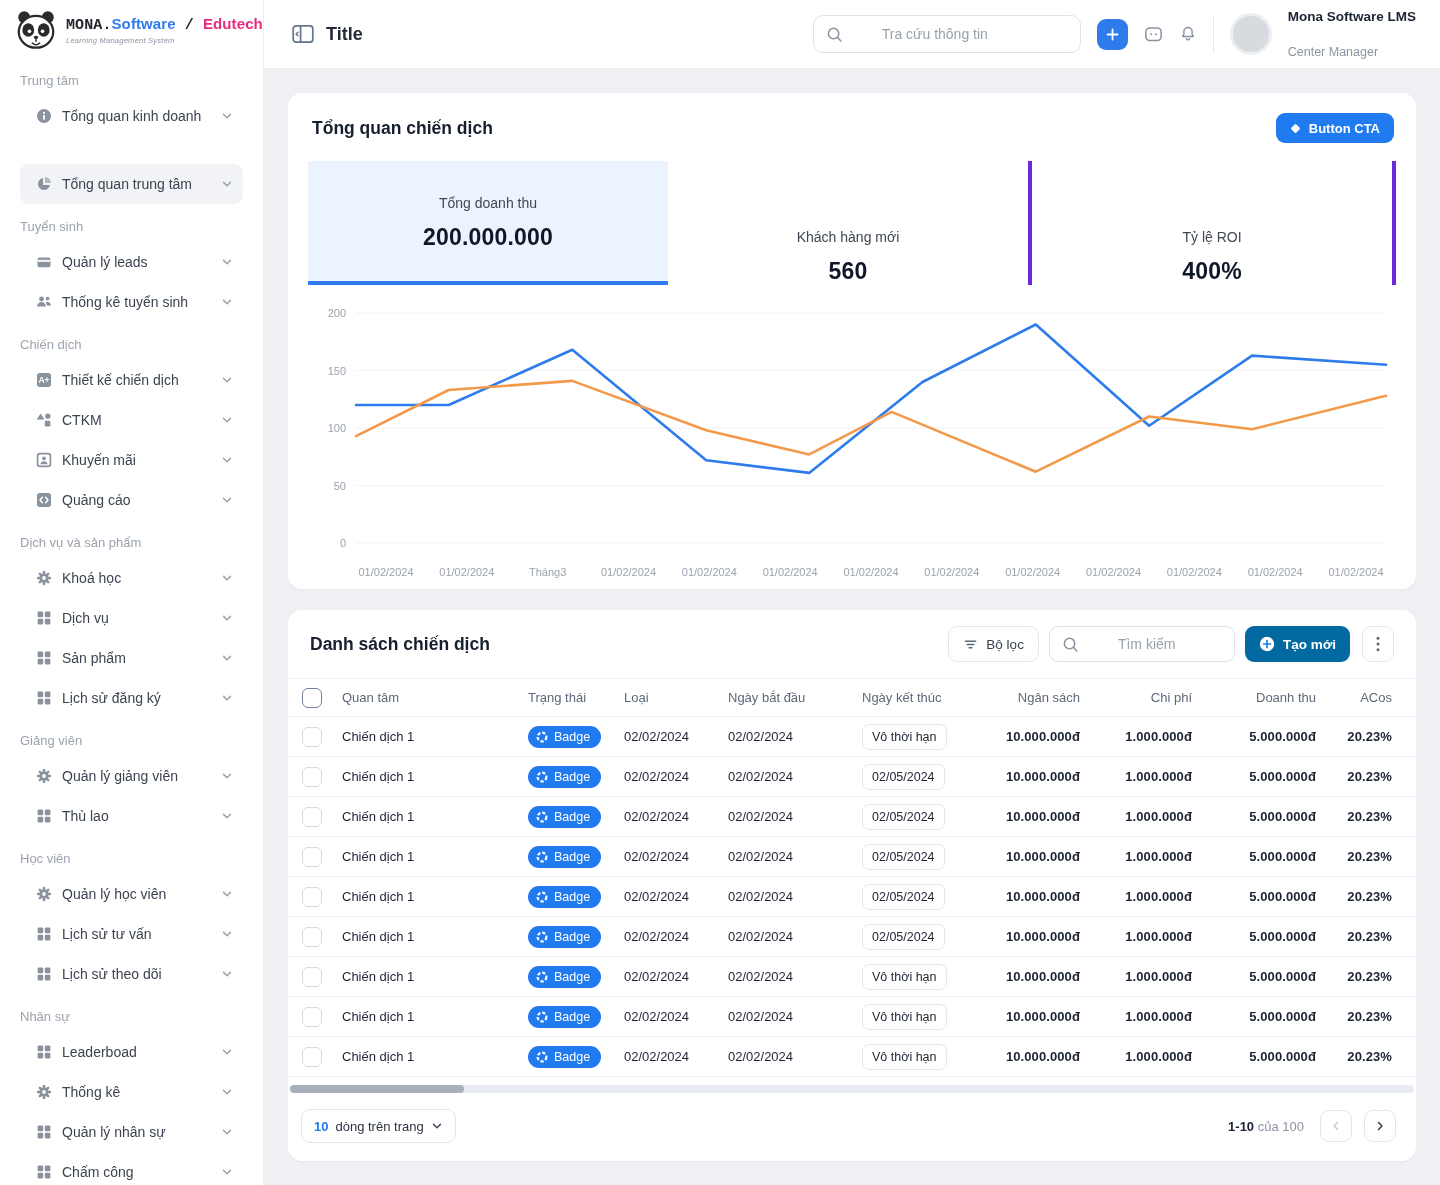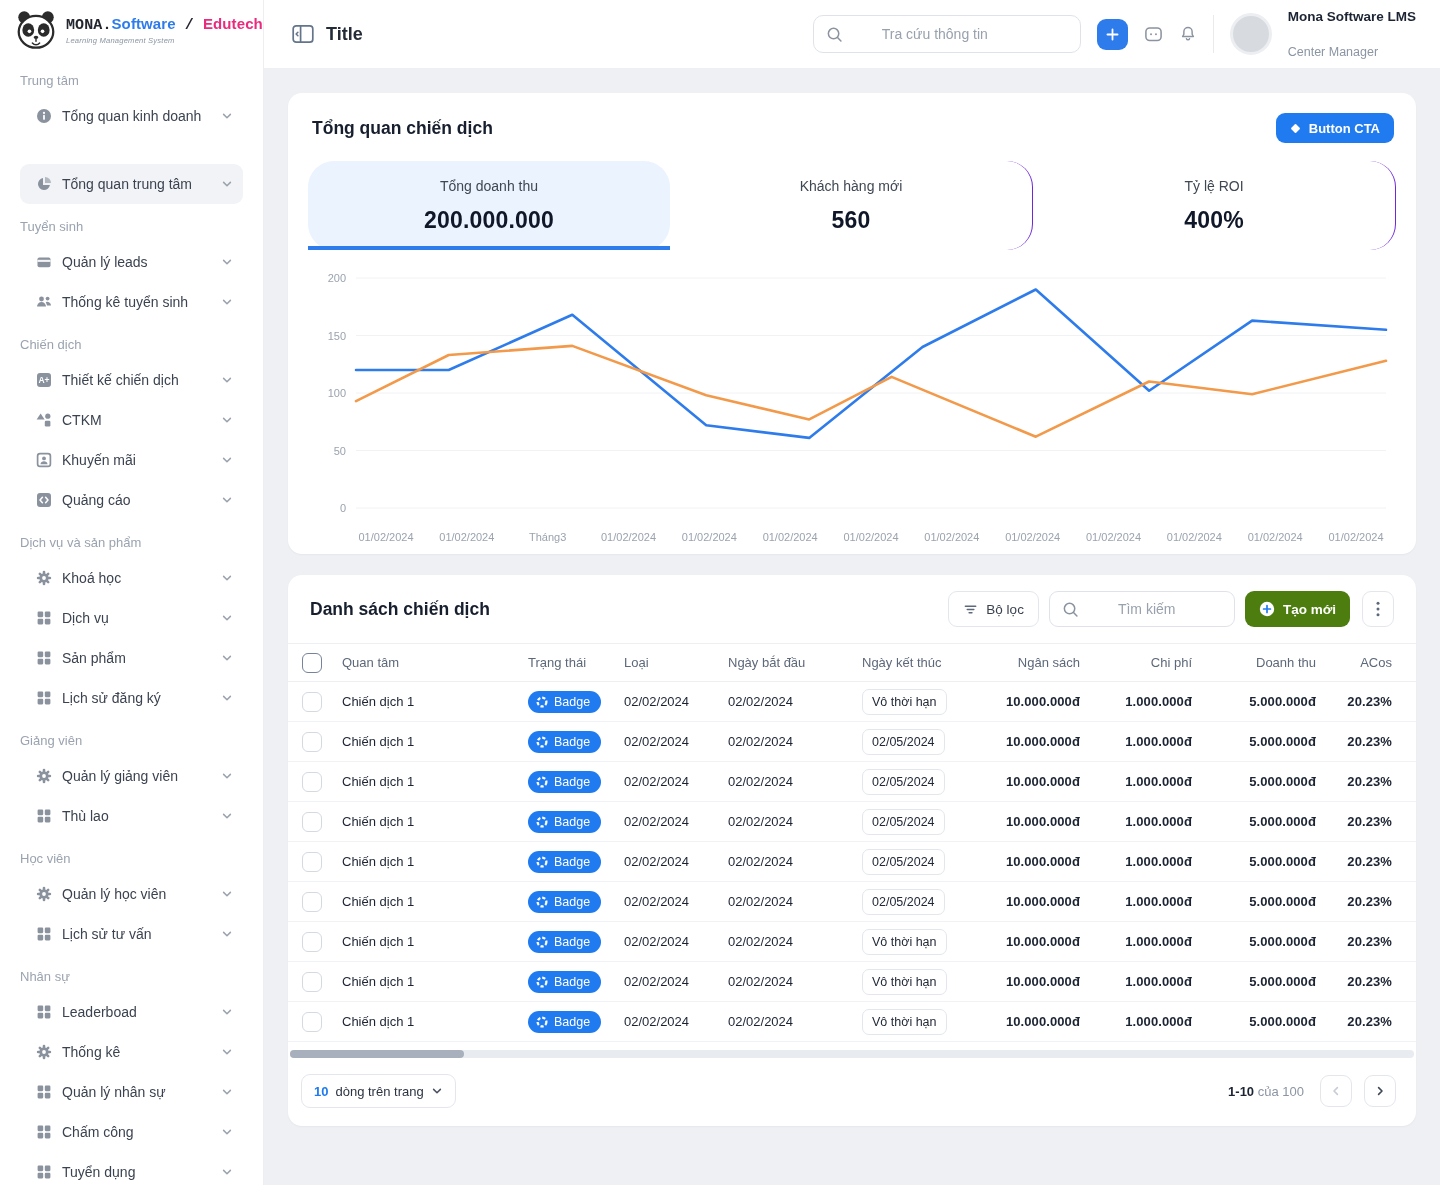--- a/index.html
+++ b/index.html
@@ -43,39 +43,39 @@
   .urole { font-size:12.5px; color:#8b95a3; margin-top:21px; }
   
   .main { position:absolute; left:264px; top:69px; right:0; bottom:0; padding:24px; overflow:hidden; }
   .card { background:#fff; border-radius:14px; box-shadow:0 1px 2px rgba(16,24,40,.04); }
   .card-head { display:flex; align-items:center; justify-content:space-between; padding:20px 22px 18px 24px; }
   .card-head h2, .card-head2 h2 { font-size:17.5px; font-weight:700; color:#171f2e; margin:0; }
   .cta { background:#1f7bef; color:#fff; border:none; border-radius:9px; height:30px; padding:0 14px;
     font-size:13px; font-weight:600; display:flex; align-items:center; gap:8px; cursor:pointer; font-family:inherit; }
   
   .tabs { display:flex; margin:0 20px; }
-  .tab { flex:1; height:89px; position:relative; display:flex; flex-direction:column;
-    align-items:center; justify-content:center; gap:13px; cursor:pointer;border-radius:26px; }
+  .tab { flex:1; height:124px; position:relative; display:flex; flex-direction:column;
+    align-items:center; justify-content:center; gap:13px; cursor:pointer; }
   .tab .bar { position:absolute; left:0; right:0; bottom:0; height:4px; }
   .tab.revenue { background:#eaf3fe; } .tab.revenue .bar { background:#2e7ceb; }
   .tab.cost { background:#fdf3e9; } .tab.cost .bar { background:#f7731a; }
-  .tab.plain { border-right:1px solid #6d28d9; }
+  .tab.plain { border-right:4px solid #6d28d9;justify-content:flex-end; }
   .t-label { font-size:14px; color:#3f4753; }
   .t-value { font-size:23px; font-weight:700; color:#0f1728; letter-spacing:.2px; }
   .chart { margin:8px 18px 4px 22px; }
   .chart text { font-family:"Liberation Sans", sans-serif; }
   
   .campaigns { margin-top:21px; }
   .card-head2 { display:flex; align-items:center; padding:16px 22px; }
   .card-head2 h2 { flex:1; }
   .controls { display:flex; align-items:center; gap:10px; }
   .ghost-btn { height:36px; border:1px solid #e3e7ec; background:#fff; border-radius:9px; padding:0 14px;
     display:flex; align-items:center; gap:8px; font-size:13.5px; color:#3a4250; cursor:pointer; font-family:inherit; }
   .searchbar.small { width:186px; height:36px; border-radius:9px; }
-  .primary-btn { height:36px; border:none; background:#4d7c0f; color:#fff; border-radius:9px; padding:0 14px;
+  .primary-btn { height:36px; border:none; background:#0369a1; color:#fff; border-radius:9px; padding:0 14px;
     display:flex; align-items:center; gap:8px; font-size:13.5px; font-weight:600; cursor:pointer; font-family:inherit; }
   .kebab-btn { width:32px; height:36px; border:1px solid #e3e7ec; background:#fff; border-radius:9px;
     display:flex; align-items:center; justify-content:center; cursor:pointer; margin-left:2px; }
   table { width:100%; border-collapse:collapse; table-layout:fixed; }
   thead th { font-weight:400; font-size:13px; color:#5d6879; text-align:left; padding:0 8px; height:38px;
     border-top:1px solid #edeff2; border-bottom:1px solid #edeff2; }
   tbody td { font-size:13px; color:#1c2433; padding:0 8px; height:40px; border-bottom:1px solid #f0f2f5; }
   th.right, td.right { text-align:right; }
   th.check, td.check { padding:0 0 0 14px; }
   td.name { font-weight:500; }
@@ -371,20 +371,36 @@
       <div class="side-item">
         <span class="icn">
           <svg viewBox="0 0 16 16" width="16" height="16" fill="#8a929e">
             <rect x="1.6" y="1.6" width="5.6" height="5.6" rx="1.1"></rect>
             <rect x="8.8" y="1.6" width="5.6" height="5.6" rx="1.1"></rect>
             <rect x="1.6" y="8.8" width="5.6" height="5.6" rx="1.1"></rect>
             <rect x="8.8" y="8.8" width="5.6" height="5.6" rx="1.1"></rect>
           </svg>
         </span>
         <span class="lbl">Lịch sử tư vấn</span>
+        <span class="chev">
+          <svg viewBox="0 0 12 12" width="12" height="12">
+            <path d="M2.6 4.4 6 7.8l3.4-3.4" fill="none" stroke="currentColor" stroke-width="1.5" stroke-linecap="round" stroke-linejoin="round"></path>
+          </svg>
+        </span>
+      </div>
+      <div class="side-item">
+        <span class="icn">
+          <svg viewBox="0 0 16 16" width="16" height="16" fill="#8a929e">
+            <rect x="1.6" y="1.6" width="5.6" height="5.6" rx="1.1"></rect>
+            <rect x="8.8" y="1.6" width="5.6" height="5.6" rx="1.1"></rect>
+            <rect x="1.6" y="8.8" width="5.6" height="5.6" rx="1.1"></rect>
+            <rect x="8.8" y="8.8" width="5.6" height="5.6" rx="1.1"></rect>
+          </svg>
+        </span>
+        <span class="lbl">Lịch sử theo dõi</span>
         <span class="chev">
           <svg viewBox="0 0 12 12" width="12" height="12">
             <path d="M2.6 4.4 6 7.8l3.4-3.4" fill="none" stroke="currentColor" stroke-width="1.5" stroke-linecap="round" stroke-linejoin="round"></path>
           </svg>
         </span>
       </div>
       <div class="section-label">Nhân sự</div>
       <div class="side-item">
         <span class="icn">
           <svg viewBox="0 0 16 16" width="16" height="16" fill="#8a929e">

